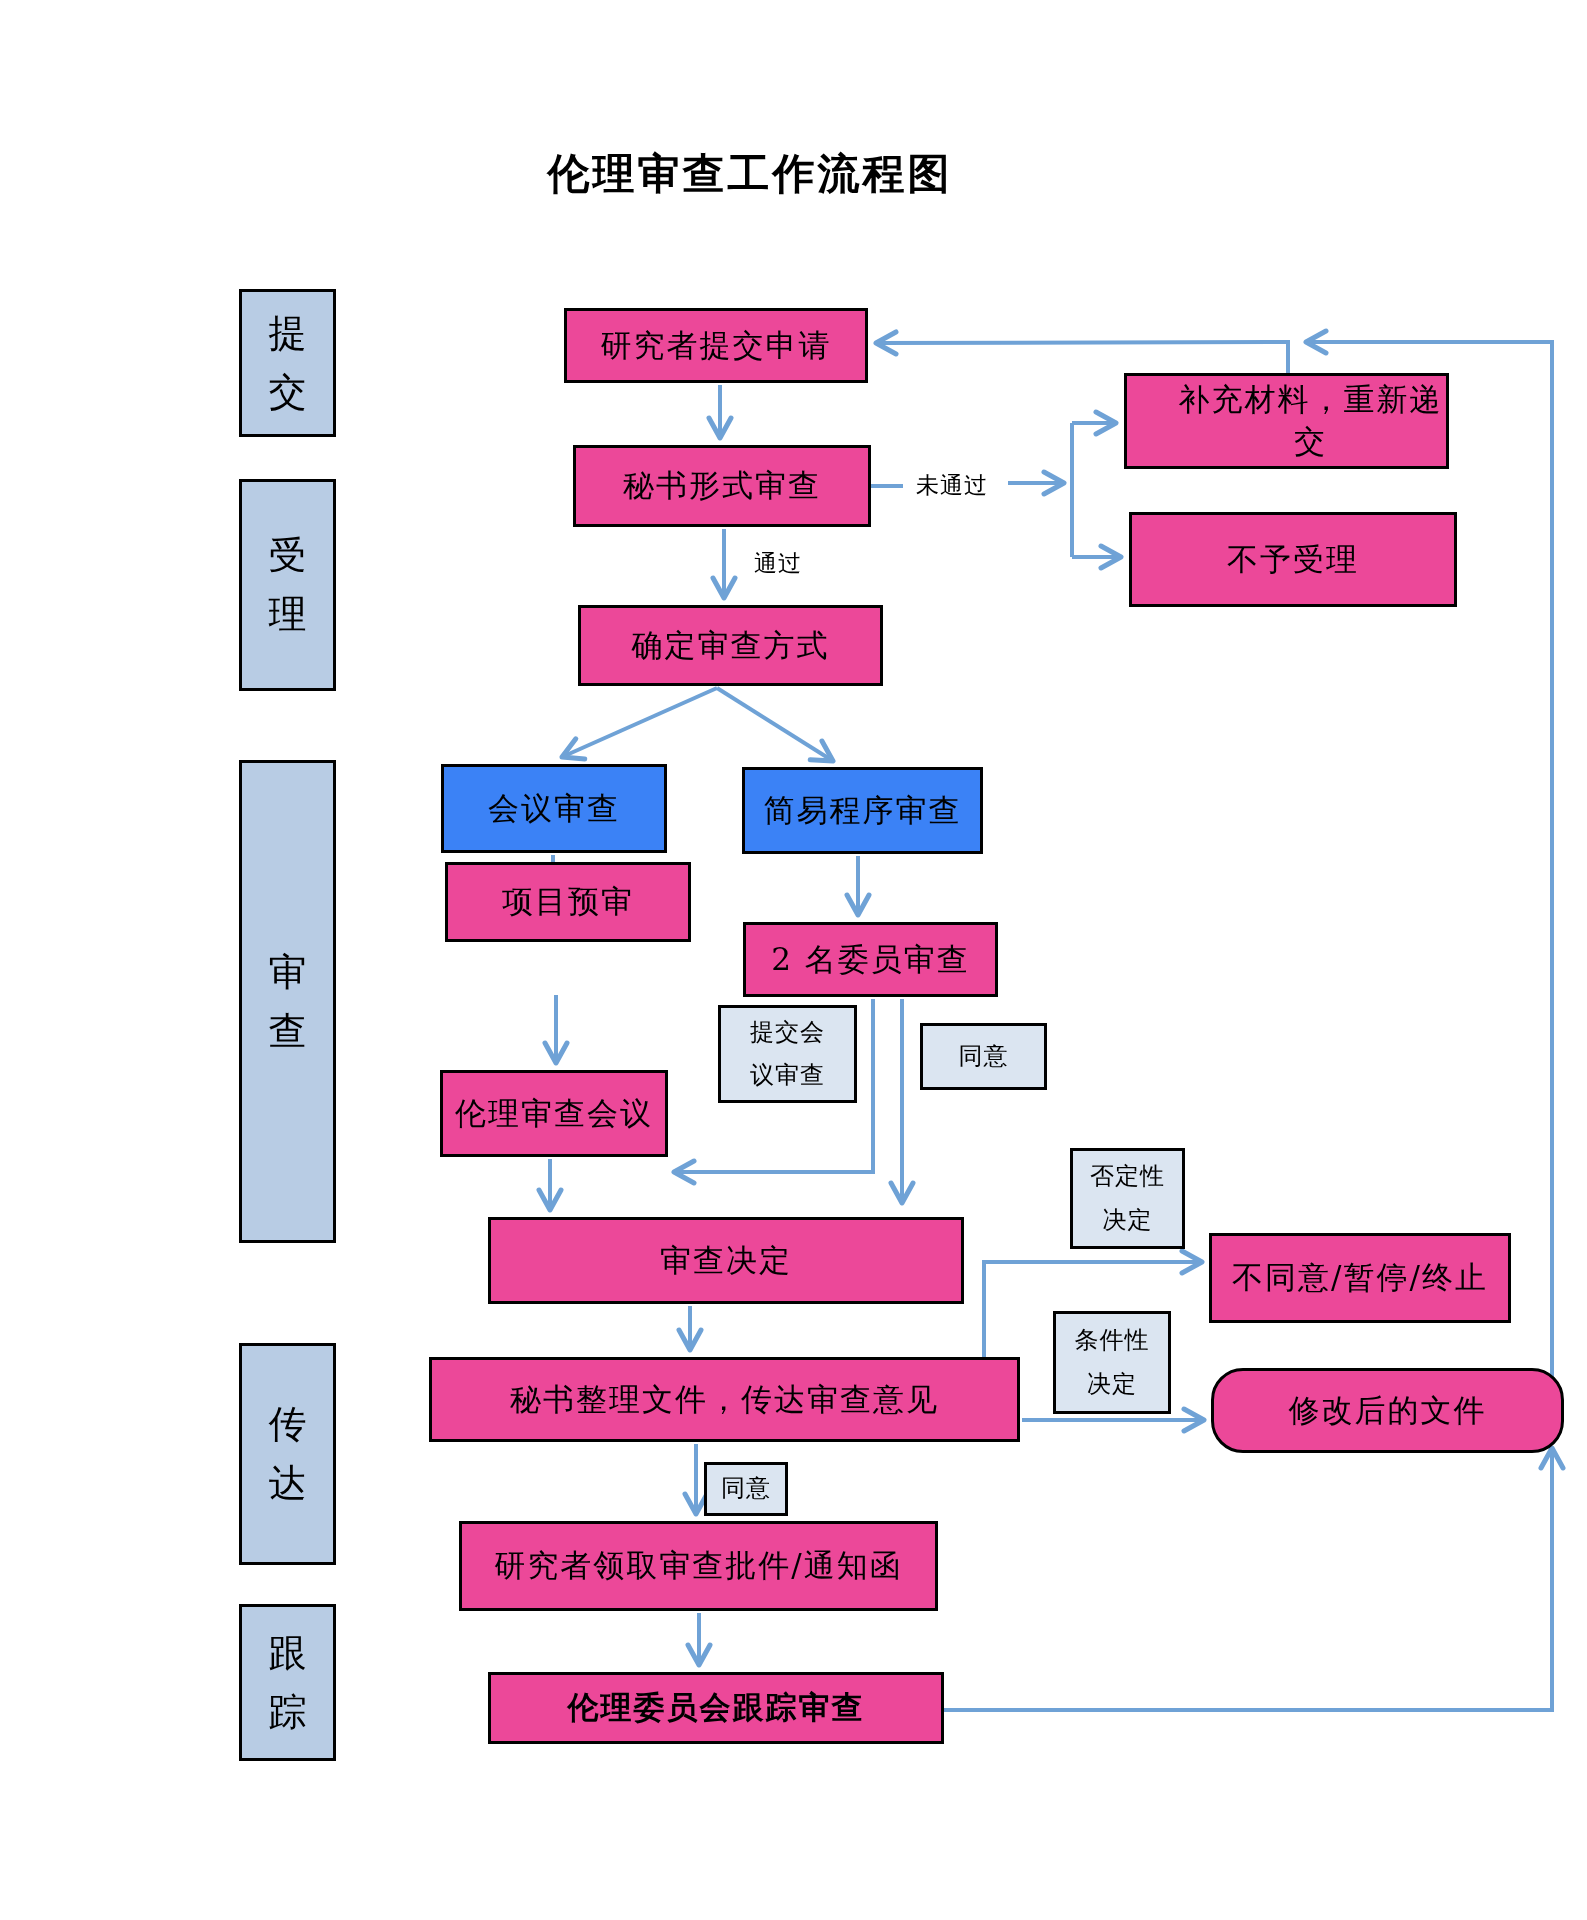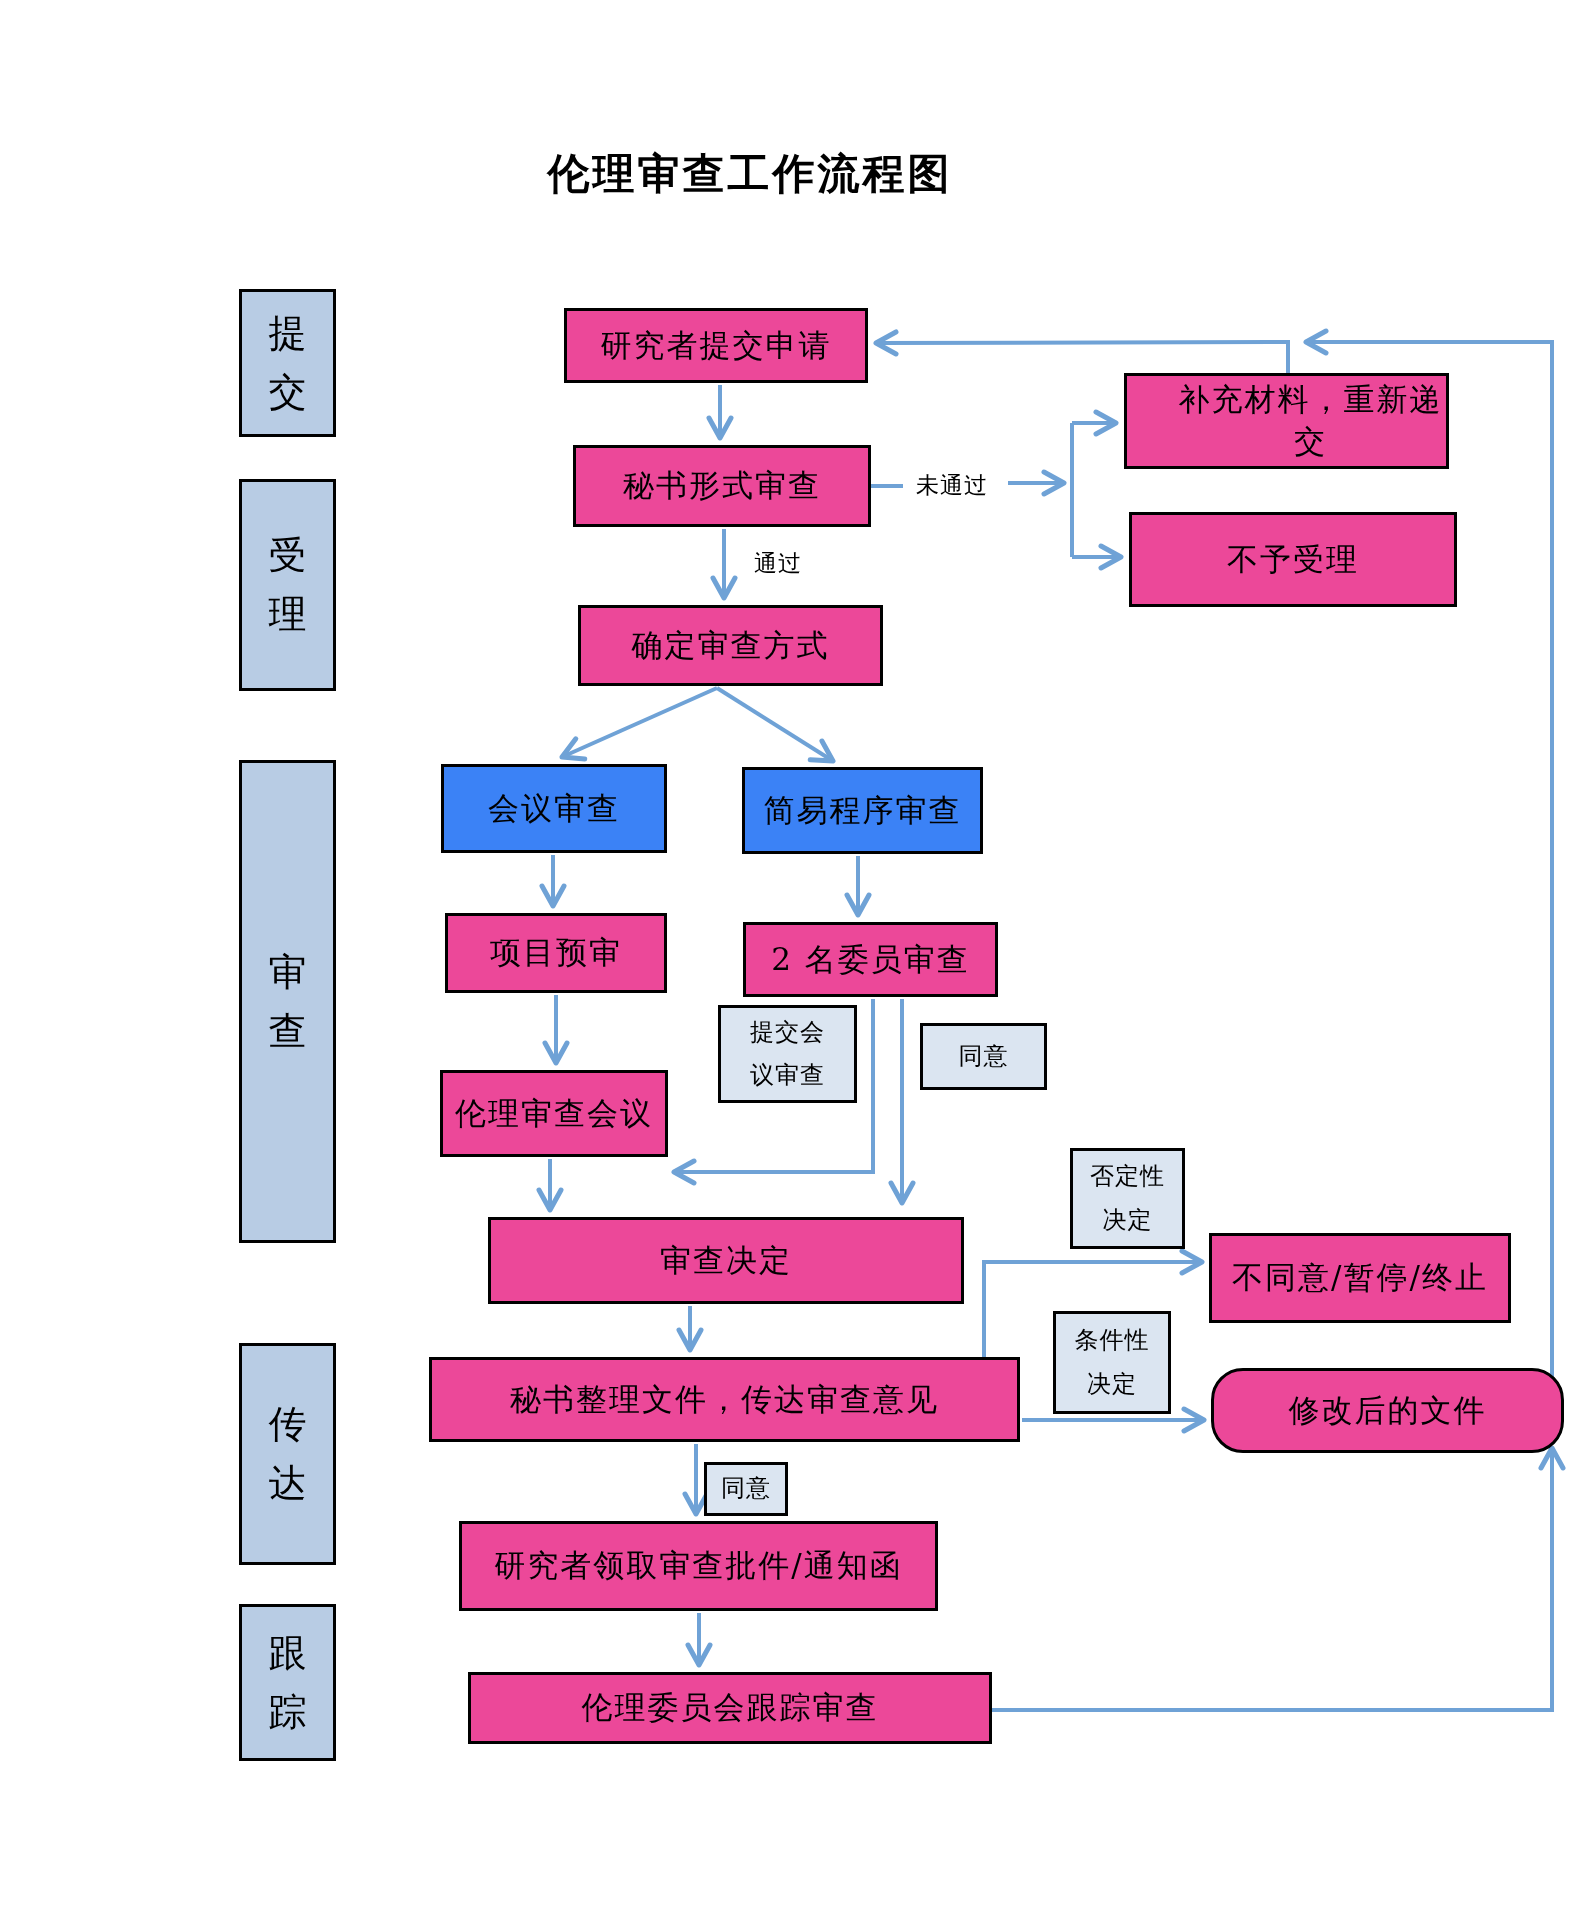--- a/index.html
+++ b/index.html
@@ -90,27 +90,27 @@
 查</div>
     <div class="node stage" style="left: 239px; top: 1343px; width: 97px; height: 222px;">传
 达</div>
     <div class="node stage" style="left: 239px; top: 1604px; width: 97px; height: 157px;">跟
 踪</div>
     <div class="node process" style="left: 564px; top: 308px; width: 304px; height: 75px;">研究者提交申请</div>
     <div class="node process" style="left: 573px; top: 445px; width: 298px; height: 82px;">秘书形式审查</div>
     <div class="node process" style="left: 578px; top: 605px; width: 305px; height: 81px;">确定审查方式</div>
     <div class="node highlight" style="left: 441px; top: 764px; width: 226px; height: 89px;">会议审查</div>
     <div class="node highlight" style="left: 742px; top: 767px; width: 241px; height: 87px;">简易程序审查</div>
-    <div class="node process" style="left: 445px; top: 913px; width: 222px; height: 80px;">项目预审</div>
+    <div class="node process" style="left: 445px; top: 862px; width: 246px; height: 80px;">项目预审</div>
     <div class="node process" style="left: 743px; top: 922px; width: 255px; height: 75px;">2 名委员审查</div>
     <div class="node process" style="left: 440px; top: 1070px; width: 228px; height: 87px;">伦理审查会议</div>
     <div class="node process" style="left: 488px; top: 1217px; width: 476px; height: 87px;">审查决定</div>
     <div class="node process" style="left: 429px; top: 1357px; width: 591px; height: 85px;">秘书整理文件，传达审查意见</div>
     <div class="node process" style="left: 459px; top: 1521px; width: 479px; height: 90px;">研究者领取审查批件/通知函</div>
-    <div class="node process" style="left: 468px; top: 1672px; width: 524px; height: 72px;">伦理委员会跟踪审查</div>
+    <div class="node process" style="left: 488px; top: 1672px; width: 456px; height: 72px; font-weight: bold;">伦理委员会跟踪审查</div>
     <div class="node process" style="left: 1124px; top: 373px; width: 325px; height: 96px; padding-left: 48px;">补充材料，重新递交</div>
     <div class="node process" style="left: 1129px; top: 512px; width: 328px; height: 95px;">不予受理</div>
     <div class="node process" style="left: 1209px; top: 1233px; width: 302px; height: 90px;">不同意/暂停/终止</div>
     <div class="node process" style="left: 1211px; top: 1368px; width: 353px; height: 85px; border-radius: 32px;">修改后的文件</div>
     <div class="node tag" style="left: 718px; top: 1005px; width: 139px; height: 98px;">提交会
 议审查</div>
     <div class="node tag" style="left: 920px; top: 1023px; width: 127px; height: 67px;">同意</div>
     <div class="node tag" style="left: 1050px; top: 1148px; width: 115px; height: 101px; margin-left: 20px;">否定性
 决定</div>
     <div class="node tag" style="left: 1053px; top: 1311px; width: 118px; height: 103px;">条件性

